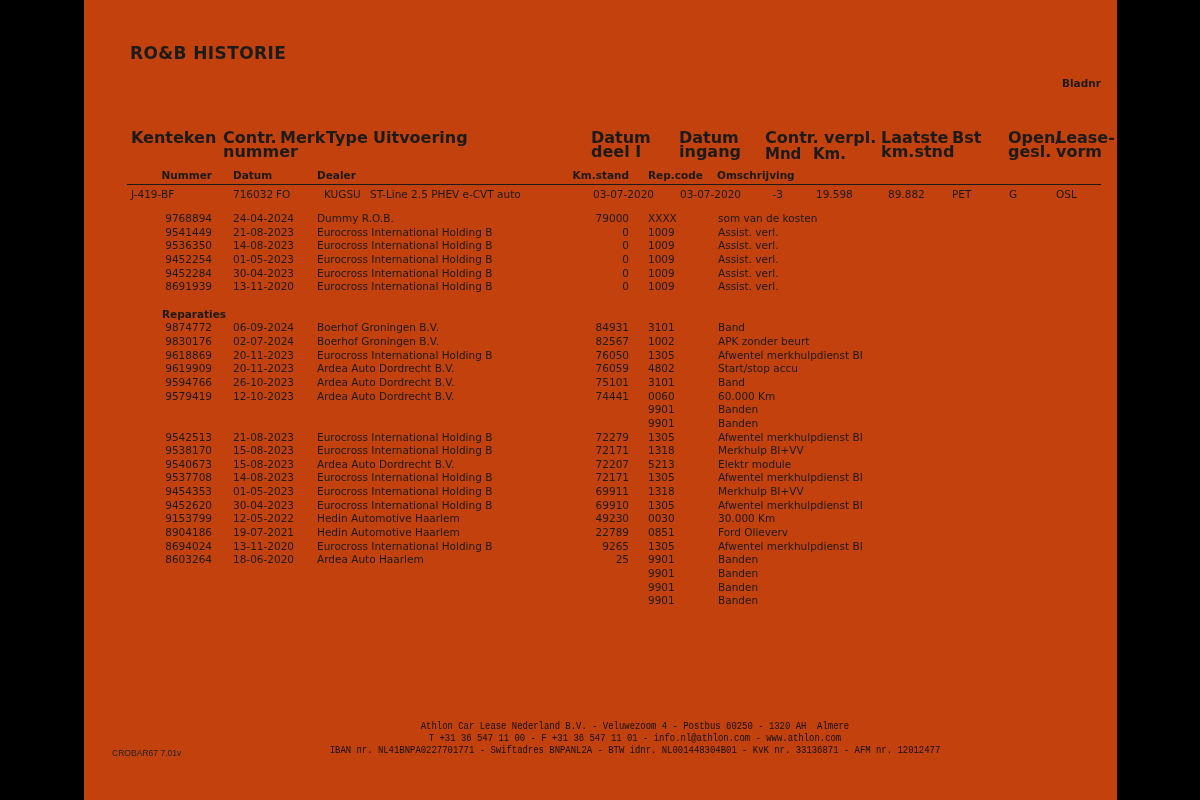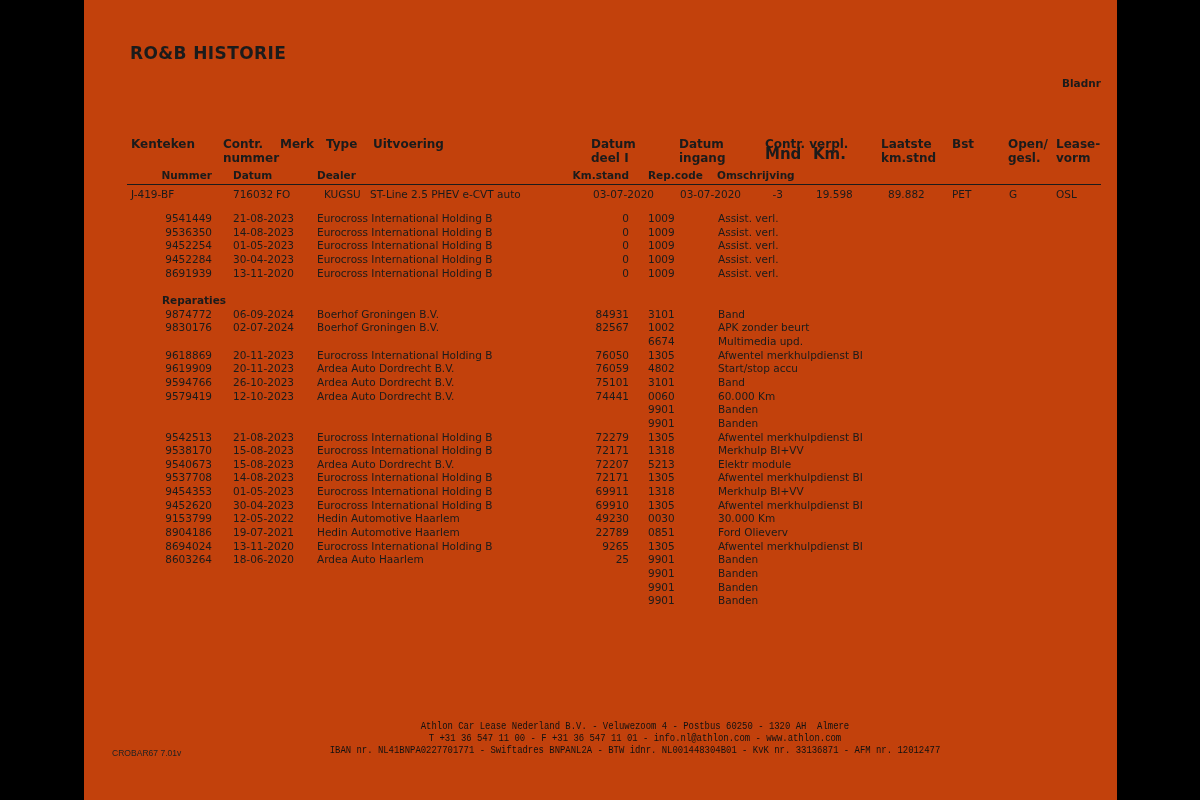--- a/index.html
+++ b/index.html
@@ -3,21 +3,21 @@
 <meta charset="utf-8">
 <style>
   html,body{margin:0;padding:0;}
   body{width:1200px;height:800px;overflow:hidden;background:#ffffff;}
   .page{position:absolute;inset:0;background:#c2410c;font-family:"DejaVu Sans",sans-serif;color:#1b1b1b;}
   .bar{position:absolute;top:0;bottom:0;background:#000000;}
   .bar-left{left:0;width:84px;}
   .bar-right{left:1117px;right:0;}
   .title{position:absolute;left:130px;top:43px;font-size:17px;font-weight:bold;letter-spacing:.4px;white-space:nowrap;}
   .bladnr{position:absolute;left:1062px;top:77px;font-size:10.5px;font-weight:bold;}
-  .h1{position:absolute;top:138px;font-size:12px;font-weight:bold;white-space:pre-line;line-height:13.8px;}
+  .h1{position:absolute;top:131px;font-size:16px;font-weight:bold;white-space:pre-line;line-height:13.8px;}
   .h1b{position:absolute;top:145px;font-size:15px;font-weight:bold;white-space:nowrap;}
   .h2{position:absolute;top:169px;font-size:10.5px;font-weight:bold;white-space:nowrap;}
   .rightal{text-align:right;}
   .rule{position:absolute;left:127px;top:184px;width:974px;height:1px;background:#1b1b1b;}
   .contract span{position:absolute;top:188px;font-size:10.5px;white-space:nowrap;}
   .rows{position:absolute;left:83px;top:212px;width:1034px;}
   .hrow{position:relative;height:13.66px;font-size:10.5px;}
   .hrow span{position:absolute;top:0;white-space:nowrap;}
   .c-num{left:0;width:129px;text-align:right;}
   .c-dat{left:150px;}
@@ -83,20 +83,28 @@
     <span class="rightal" style="left:743px;width:40px">-3</span>
     <span style="left:816px">19.598</span>
     <span style="left:888px">89.882</span>
     <span style="left:952px">PET</span>
     <span style="left:1009px">G</span>
     <span style="left:1056px">OSL</span>
   </div>
 
   <div class="rows">
       <div class="hrow">
+        <span class="c-num">9768894</span>
+        <span class="c-dat">24-04-2024</span>
+        <span class="c-deal">Dummy R.O.B.</span>
+        <span class="c-km">79000</span>
+        <span class="c-rep">XXXX</span>
+        <span class="c-oms">som van de kosten</span>
+      </div>
+      <div class="hrow">
         <span class="c-num">9541449</span>
         <span class="c-dat">21-08-2023</span>
         <span class="c-deal">Eurocross International Holding B</span>
         <span class="c-km">0</span>
         <span class="c-rep">1009</span>
         <span class="c-oms">Assist. verl.</span>
       </div>
       <div class="hrow">
         <span class="c-num">9536350</span>
         <span class="c-dat">14-08-2023</span>
@@ -141,24 +149,20 @@
         <span class="c-rep">3101</span>
         <span class="c-oms">Band</span>
       </div>
       <div class="hrow">
         <span class="c-num">9830176</span>
         <span class="c-dat">02-07-2024</span>
         <span class="c-deal">Boerhof Groningen B.V.</span>
         <span class="c-km">82567</span>
         <span class="c-rep">1002</span>
         <span class="c-oms">APK zonder beurt</span>
-      </div>
-      <div class="hrow">
-        <span class="c-rep">6674</span>
-        <span class="c-oms">Multimedia upd.</span>
       </div>
       <div class="hrow">
         <span class="c-num">9618869</span>
         <span class="c-dat">20-11-2023</span>
         <span class="c-deal">Eurocross International Holding B</span>
         <span class="c-km">76050</span>
         <span class="c-rep">1305</span>
         <span class="c-oms">Afwentel merkhulpdienst BI</span>
       </div>
       <div class="hrow">

